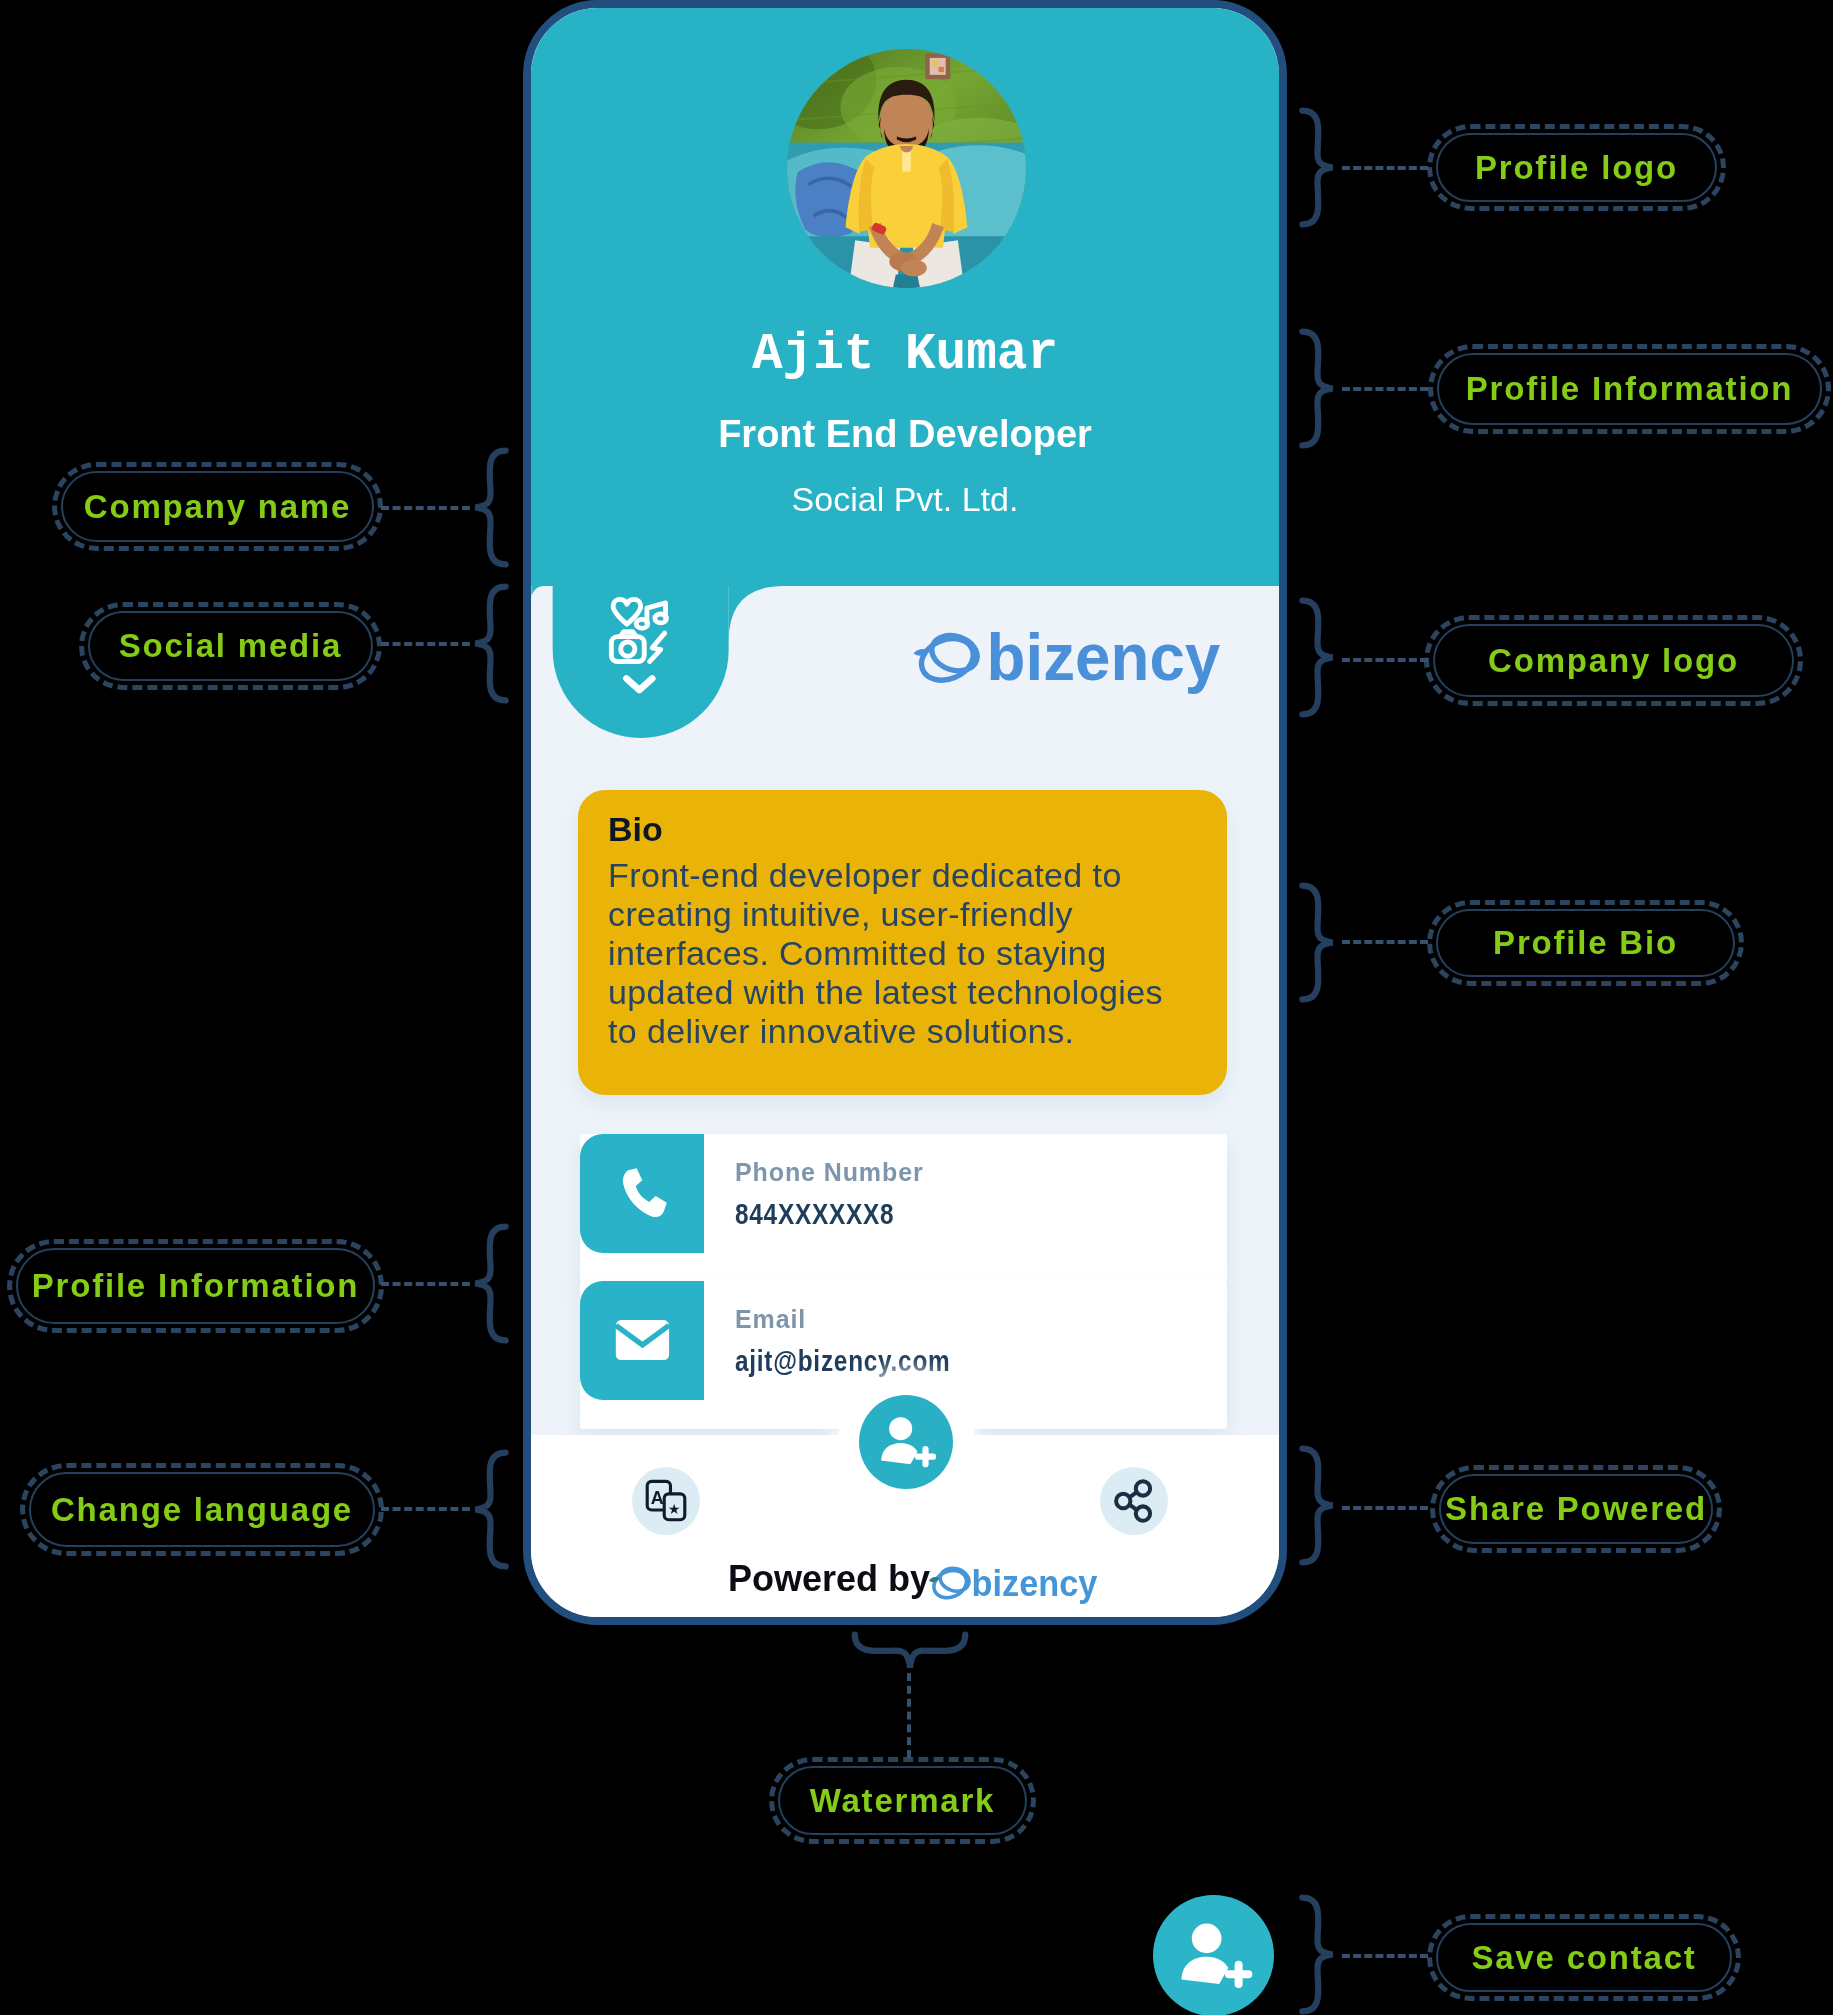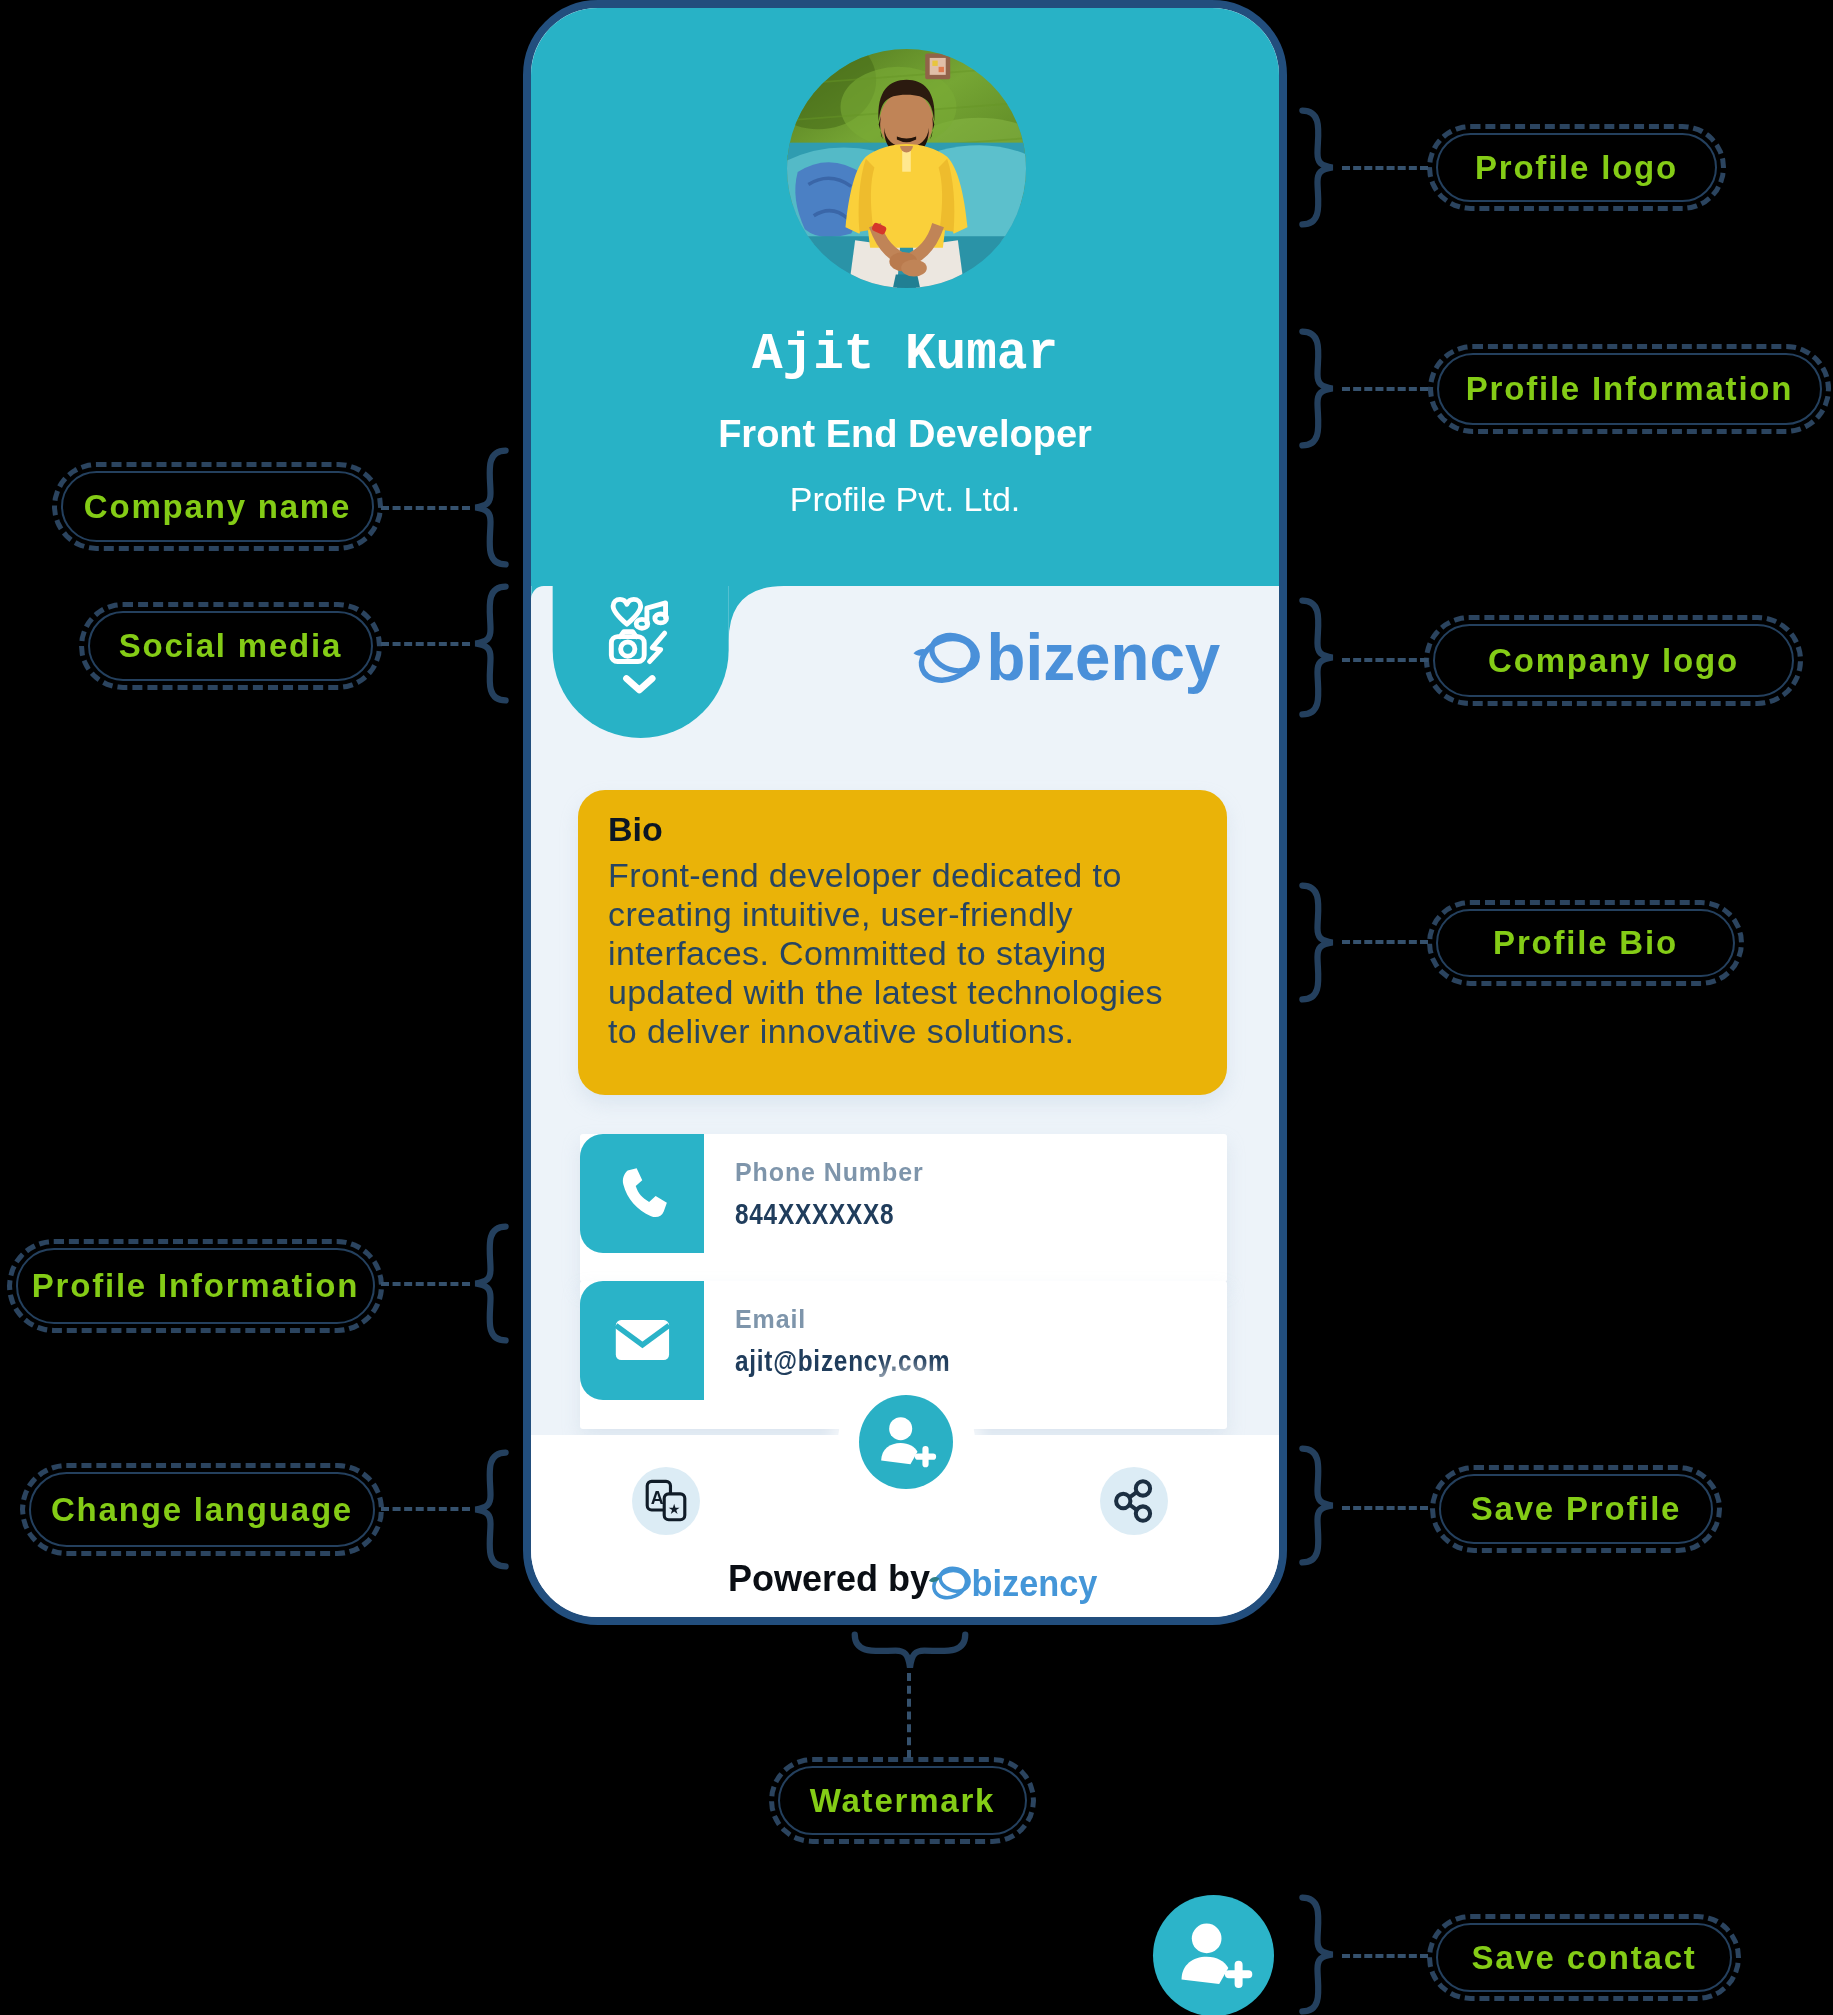--- a/index.html
+++ b/index.html
@@ -85,21 +85,21 @@
         <path d="M99,196 Q108,222 126,230 L136,222 Q116,214 110,192 Z" fill="#c08457"></path>
         <path d="M169,196 Q160,222 142,230 L132,222 Q152,214 158,192 Z" fill="#c08457"></path>
         <ellipse cx="131" cy="228" rx="13" ry="9" fill="#b97a4d"></ellipse>
         <ellipse cx="141" cy="234" rx="12" ry="8" fill="#c08457"></ellipse>
         <rect x="102" y="193" width="13" height="8" rx="3" fill="#d5372a" transform="rotate(25 108 197)"></rect>
         </g>
       </g>
     </svg>
     <div class="wtxt" style="top:318px;font-size:51px;font-weight:bold;font-family:Liberation Mono, monospace;">Ajit Kumar</div>
     <div class="wtxt" style="top:405px;font-size:38px;font-weight:bold;">Front End Developer</div>
-    <div class="wtxt" style="top:472px;font-size:34px;">Profile Pvt. Ltd.</div>
+    <div class="wtxt" style="top:472px;font-size:34px;">Social Pvt. Ltd.</div>
 
     <svg class="abs" style="left:0;top:578px;" width="374" height="160" viewBox="0 0 420 180">
       <path d="M24,0 L24,72 A99,99 0 0 0 222,72 L222,0 Z" fill="#28b2c6"></path>
       <path d="M0,0 H14 A14,14 0 0 0 0,14 Z" fill="#28b2c6"></path>
       <path d="M222,62 Q222,0 284,0 L222,0 Z" fill="#28b2c6"></path>
       <g stroke="#ffffff" stroke-width="5.5" fill="none" stroke-linecap="round" stroke-linejoin="round">
         <path d="M107.5,43 C97,34 92,27.5 92,22.5 C92,18 95.4,15 99.8,15 C103,15 106,17 107.5,20.5 C109,17 112,15 115.2,15 C119.6,15 123,18 123,22.5 C123,27.5 118,34 107.5,43 Z"></path>
         <path d="M130,42 L130,25 L151,19 L151,36"></path>
         <ellipse cx="124.5" cy="42.5" rx="6.5" ry="5"></ellipse>
         <ellipse cx="145.5" cy="36.5" rx="6.5" ry="5"></ellipse>
@@ -193,21 +193,21 @@
   </div>
 
   <div class="pill" style="left:61px;top:471px;width:313px;height:71px;">Company name</div>
   <div class="pill" style="left:88px;top:611px;width:285px;height:70px;">Social media</div>
   <div class="pill" style="left:16px;top:1248px;width:359px;height:76px;">Profile Information</div>
   <div class="pill" style="left:29px;top:1472px;width:346px;height:75px;">Change language</div>
   <div class="pill" style="left:1436px;top:133px;width:281px;height:69px;">Profile logo</div>
   <div class="pill" style="left:1437px;top:353px;width:385px;height:72px;">Profile Information</div>
   <div class="pill" style="left:1433px;top:624px;width:361px;height:73px;">Company logo</div>
   <div class="pill" style="left:1436px;top:909px;width:299px;height:68px;">Profile Bio</div>
-  <div class="pill" style="left:1439px;top:1474px;width:274px;height:70px;">Save Profile</div>
+  <div class="pill" style="left:1439px;top:1474px;width:274px;height:70px;">Share Powered</div>
   <div class="pill" style="left:1436px;top:1923px;width:296px;height:69px;">Save contact</div>
   <div class="pill" style="left:778px;top:1766px;width:249px;height:69px;">Watermark</div>
 
   <div class="dash-h" style="left:381px;top:506px;width:89px;"></div>
   <div class="dash-h" style="left:381px;top:642px;width:89px;"></div>
   <div class="dash-h" style="left:381px;top:1282px;width:89px;"></div>
   <div class="dash-h" style="left:381px;top:1507px;width:89px;"></div>
   <div class="dash-h" style="left:1342px;top:166px;width:86px;"></div>
   <div class="dash-h" style="left:1342px;top:387px;width:86px;"></div>
   <div class="dash-h" style="left:1342px;top:658px;width:86px;"></div>

